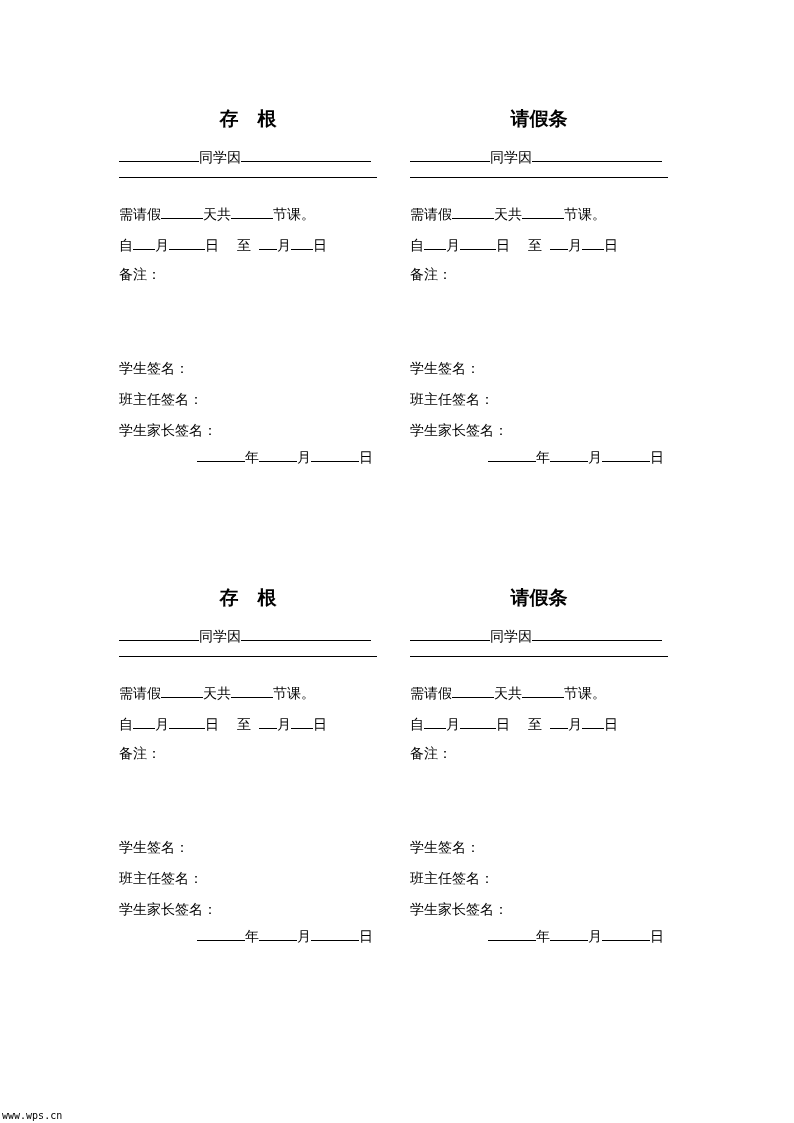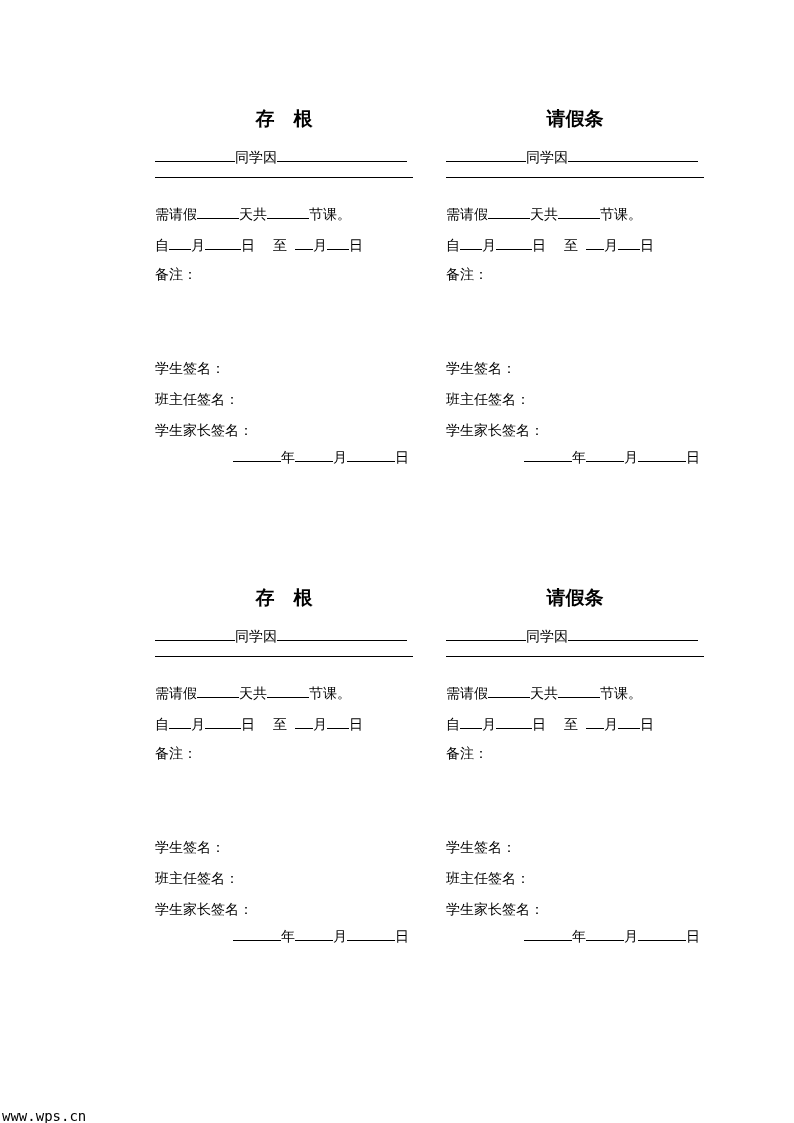--- a/index.html
+++ b/index.html
@@ -1,24 +1,24 @@
 <!DOCTYPE html>
 <html><head>
 <meta charset="utf-8">
 <style>
   html,body{margin:0;padding:0;background:#fff;}
   body{width:794px;height:1123px;position:relative;overflow:hidden;
        font-family:"DejaVu Sans","Liberation Sans",sans-serif;color:#000;}
-  .slip{position:absolute;width:258px;height:370px;margin-left:36px;}
+  .slip{position:absolute;width:258px;height:370px;}
   .title{position:absolute;left:0;width:258px;top:5px;text-align:center;
          font-family:"DejaVu Serif","Liberation Serif",serif;font-weight:bold;font-size:19px;line-height:24px;}
   .line{position:absolute;left:0;font-size:14px;line-height:18px;white-space:nowrap;}
   .u{display:inline-block;border-bottom:1px solid #000;height:15px;vertical-align:baseline;}
   .fullline{position:absolute;left:0;width:258px;border-bottom:1px solid #000;}
-  .footer{position:absolute;left:2px;top:1110px;font-family:"DejaVu Sans Mono","Liberation Mono",monospace;font-size:14px;line-height:12px;}
+  .footer{position:absolute;left:2px;top:1110px;font-family:"DejaVu Sans Mono","Liberation Mono",monospace;font-size:10px;line-height:12px;}
 </style>
 </head>
 <body>
 
 <div id="page">
     <div class="slip" style="left: 119px; top: 101px;">
     <div class="title">存　根</div>
     <div class="line" style="top:45px;">
       <span class="u" style="width:80px"></span><span>同学因</span><span class="u" style="width:130px"></span>
     </div>

